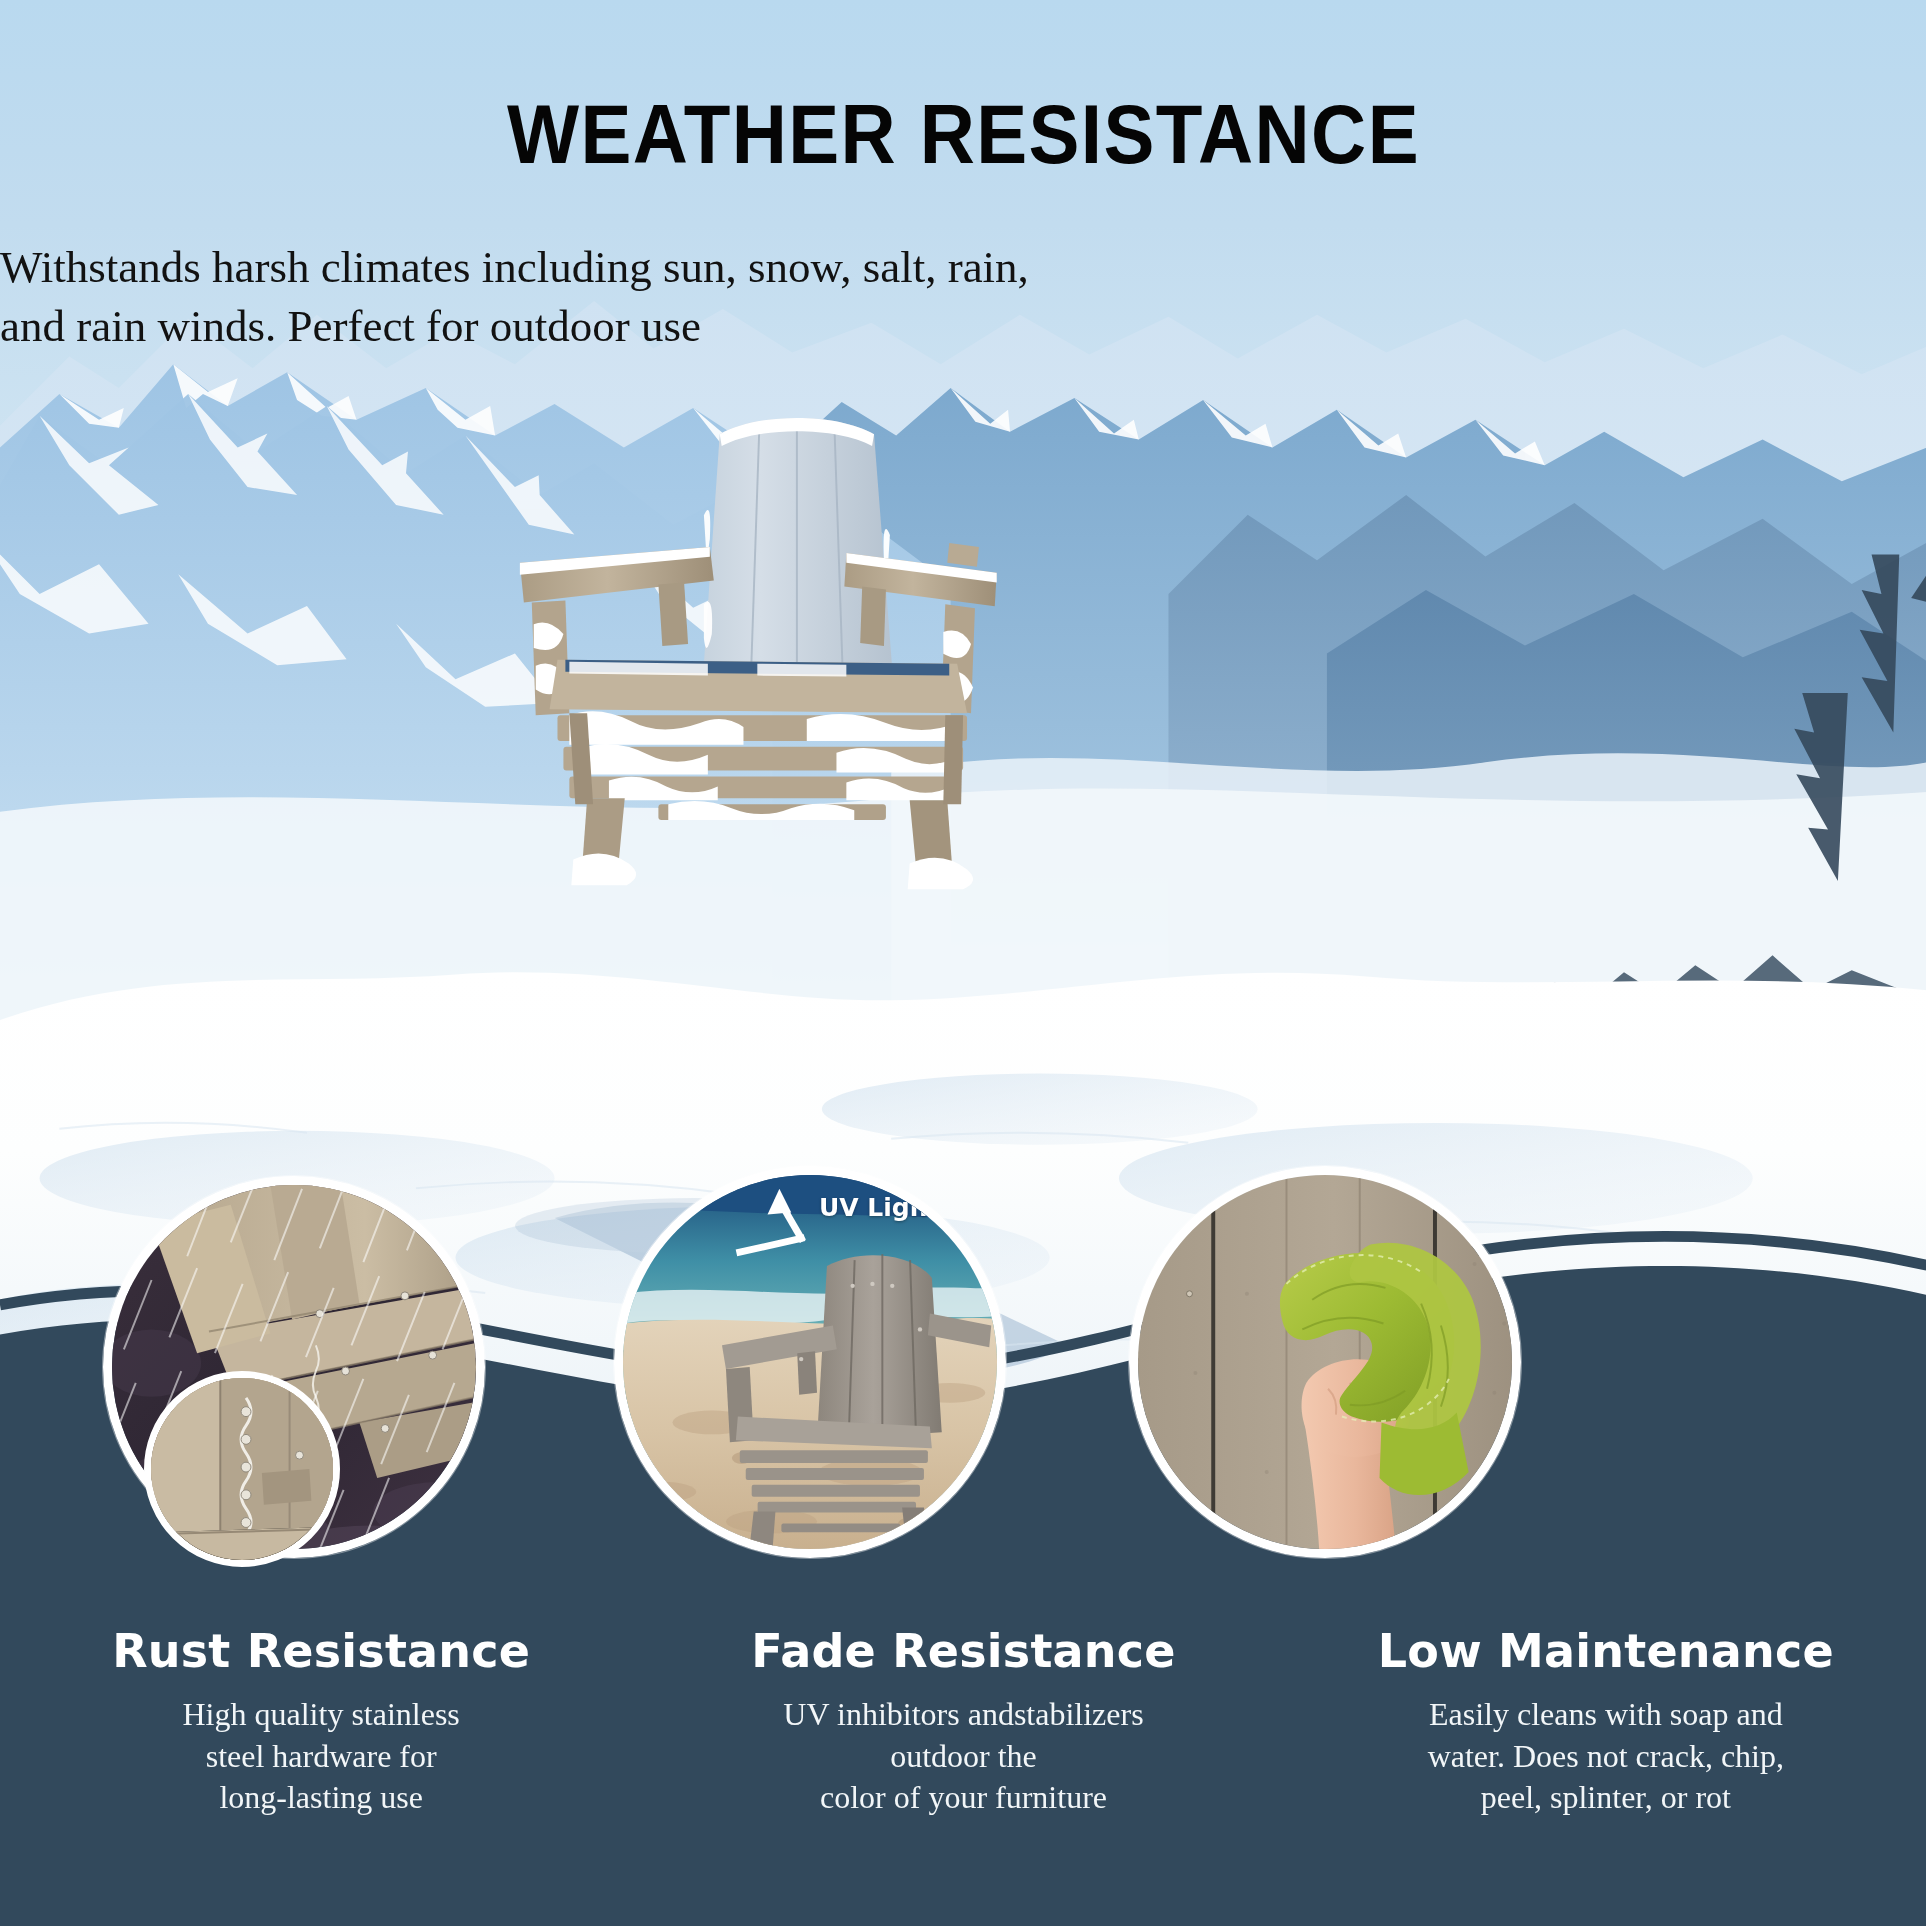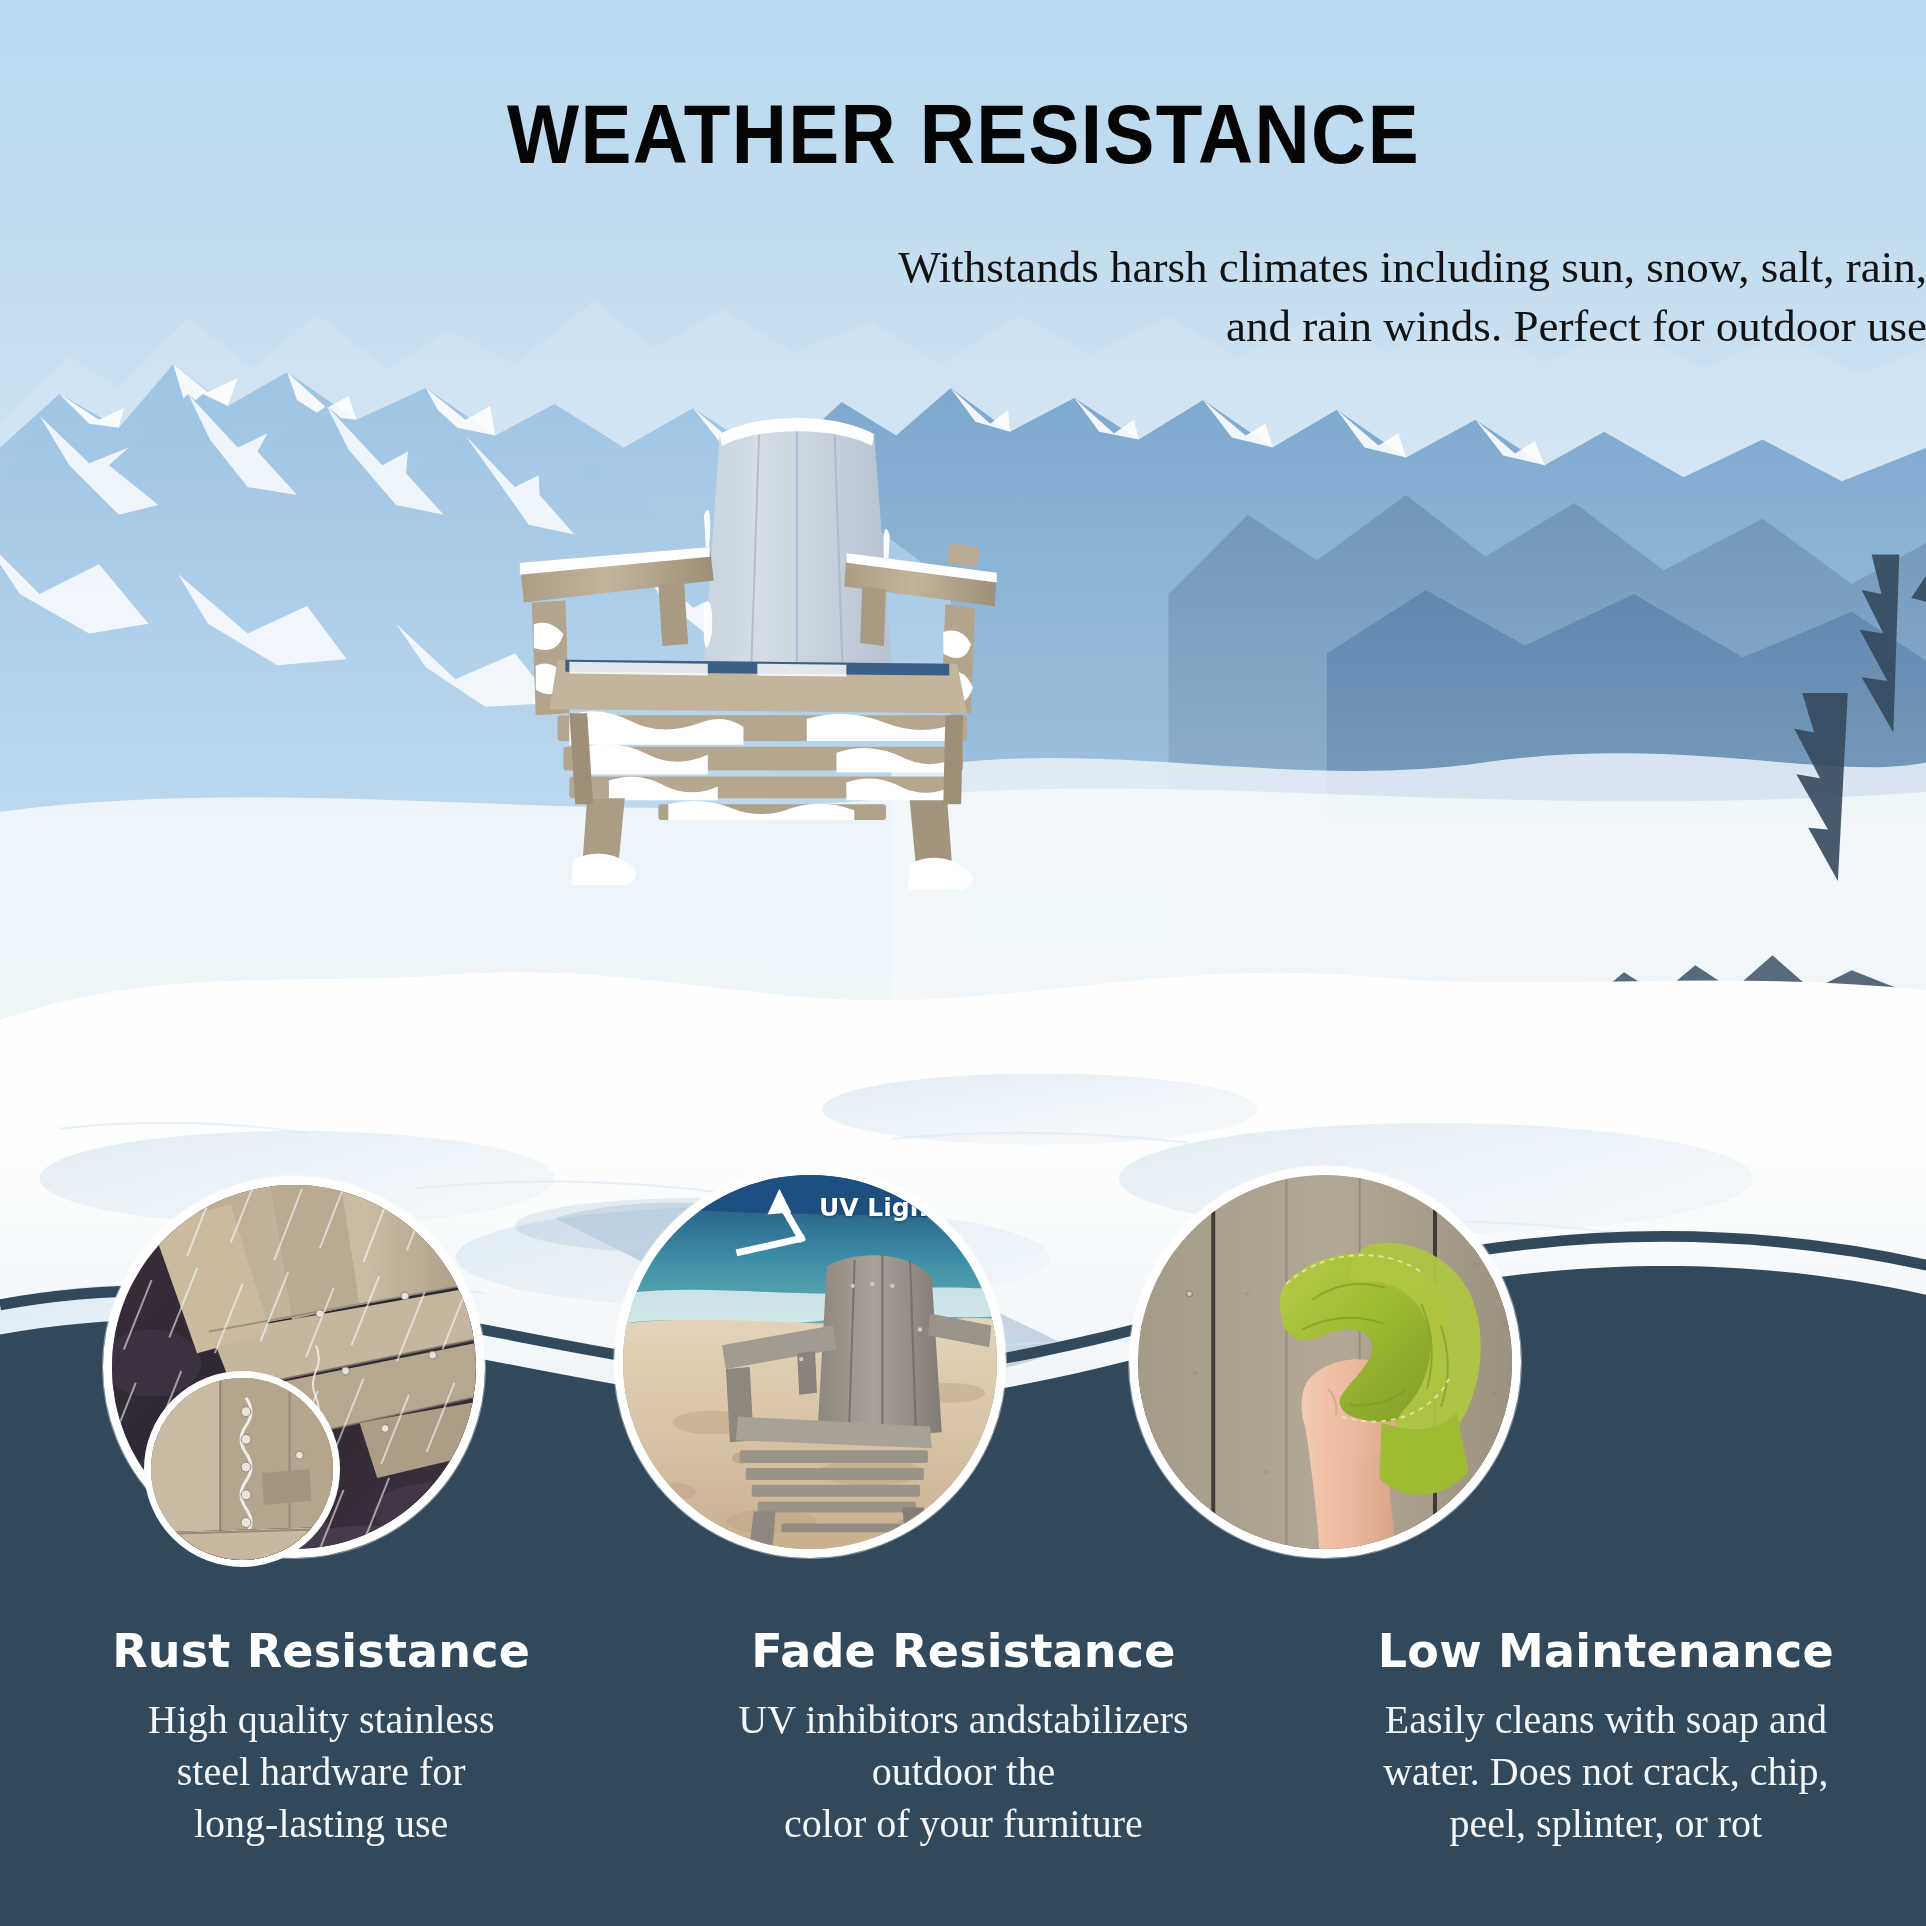--- a/index.html
+++ b/index.html
@@ -41,21 +41,21 @@
     font-family:"Liberation Sans", sans-serif;
     font-weight:700;
     font-size:83px;
     letter-spacing:1.5px;
     color:#050505;
     transform:scaleX(.92);
     transform-origin:50% 50%;
   }
   .subtitle {
     position:absolute; left:0; top:238px; width:1927px;
-    text-align:right;
+    text-align:left;
     font-family:"Liberation Serif", serif;
     font-size:45px;
     line-height:1.32;
     color:#121212;
   }
   .subtitle span{ display:block; }
 
   
   .wave-panel{
     position:absolute; left:0; top:1188px; width:1927px; height:739px;
@@ -91,21 +91,21 @@
   .cap h3{
     font-family:"DejaVu Sans", sans-serif;
     font-weight:700;
     font-size:46px;
     color:#ffffff;
     letter-spacing:0.2px;
     margin-bottom:16px;
   }
   .cap p{
     font-family:"Liberation Serif", serif;
-    font-size:40px;
+    font-size:32px;
     line-height:1.3;
     color:#f2f6f8;
   }
   .cap p span{ display:block; }
 
   
   .uvlabel{
     position:absolute; left:196px; top:18px;
     font-family:"DejaVu Sans", sans-serif;
     font-weight:600;

